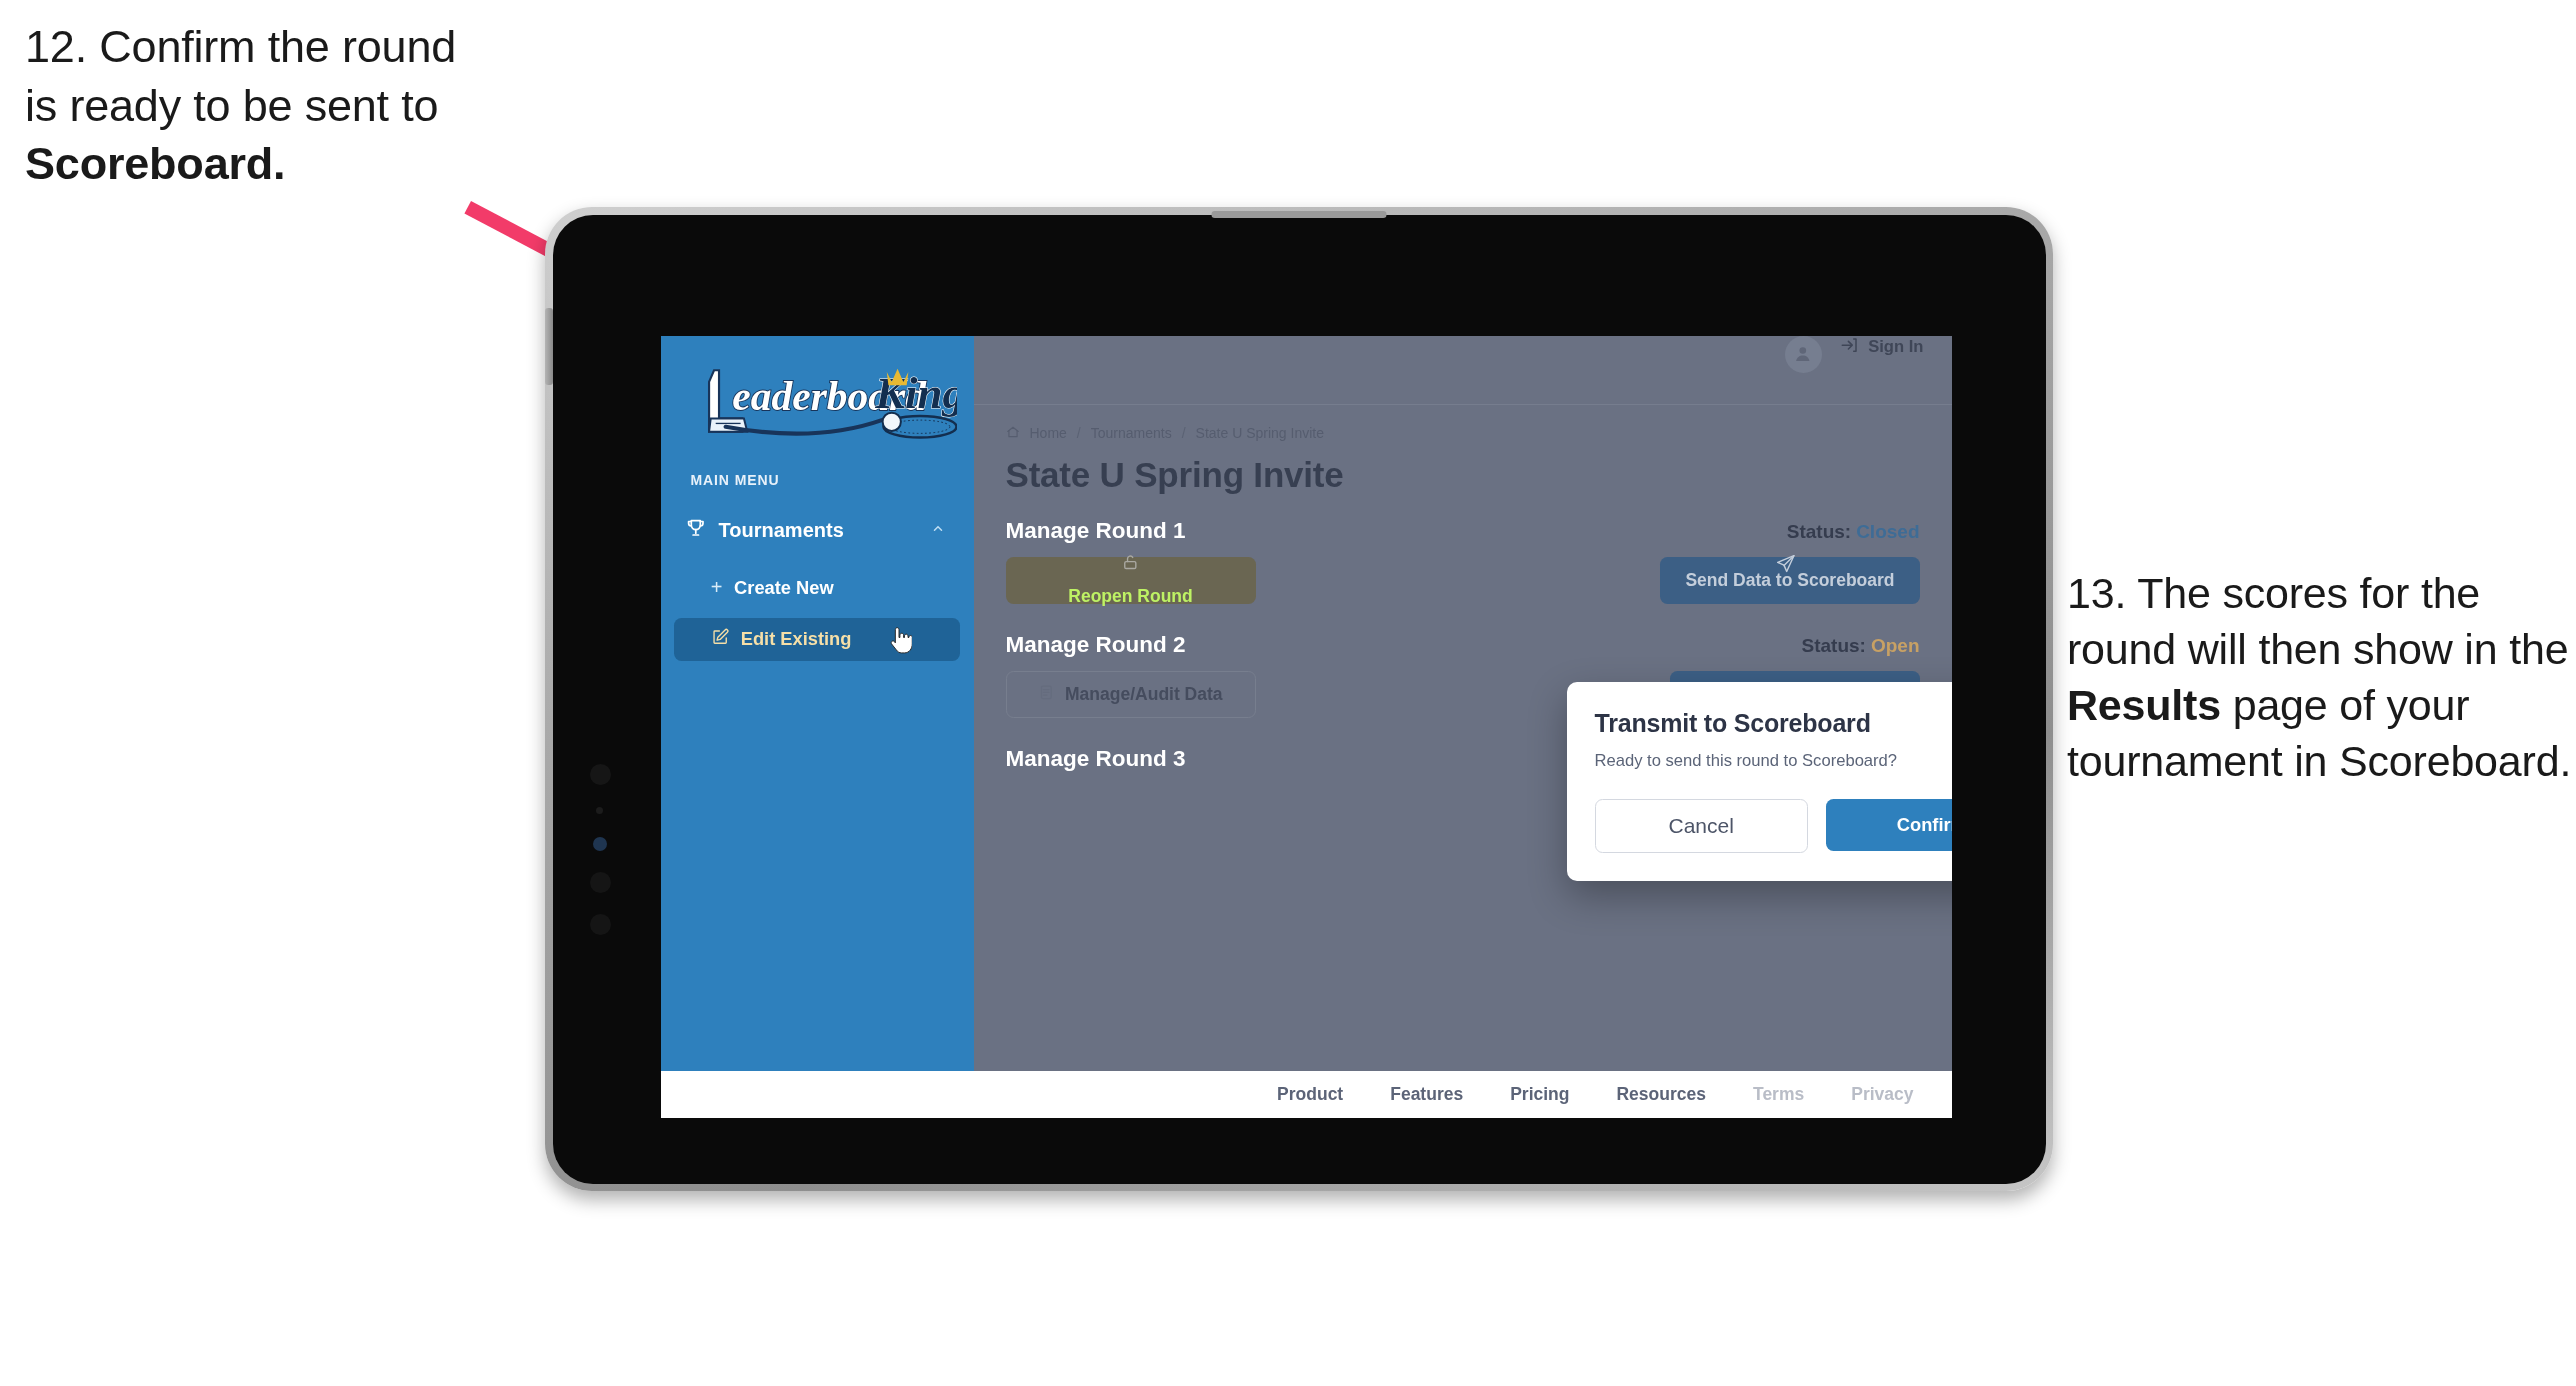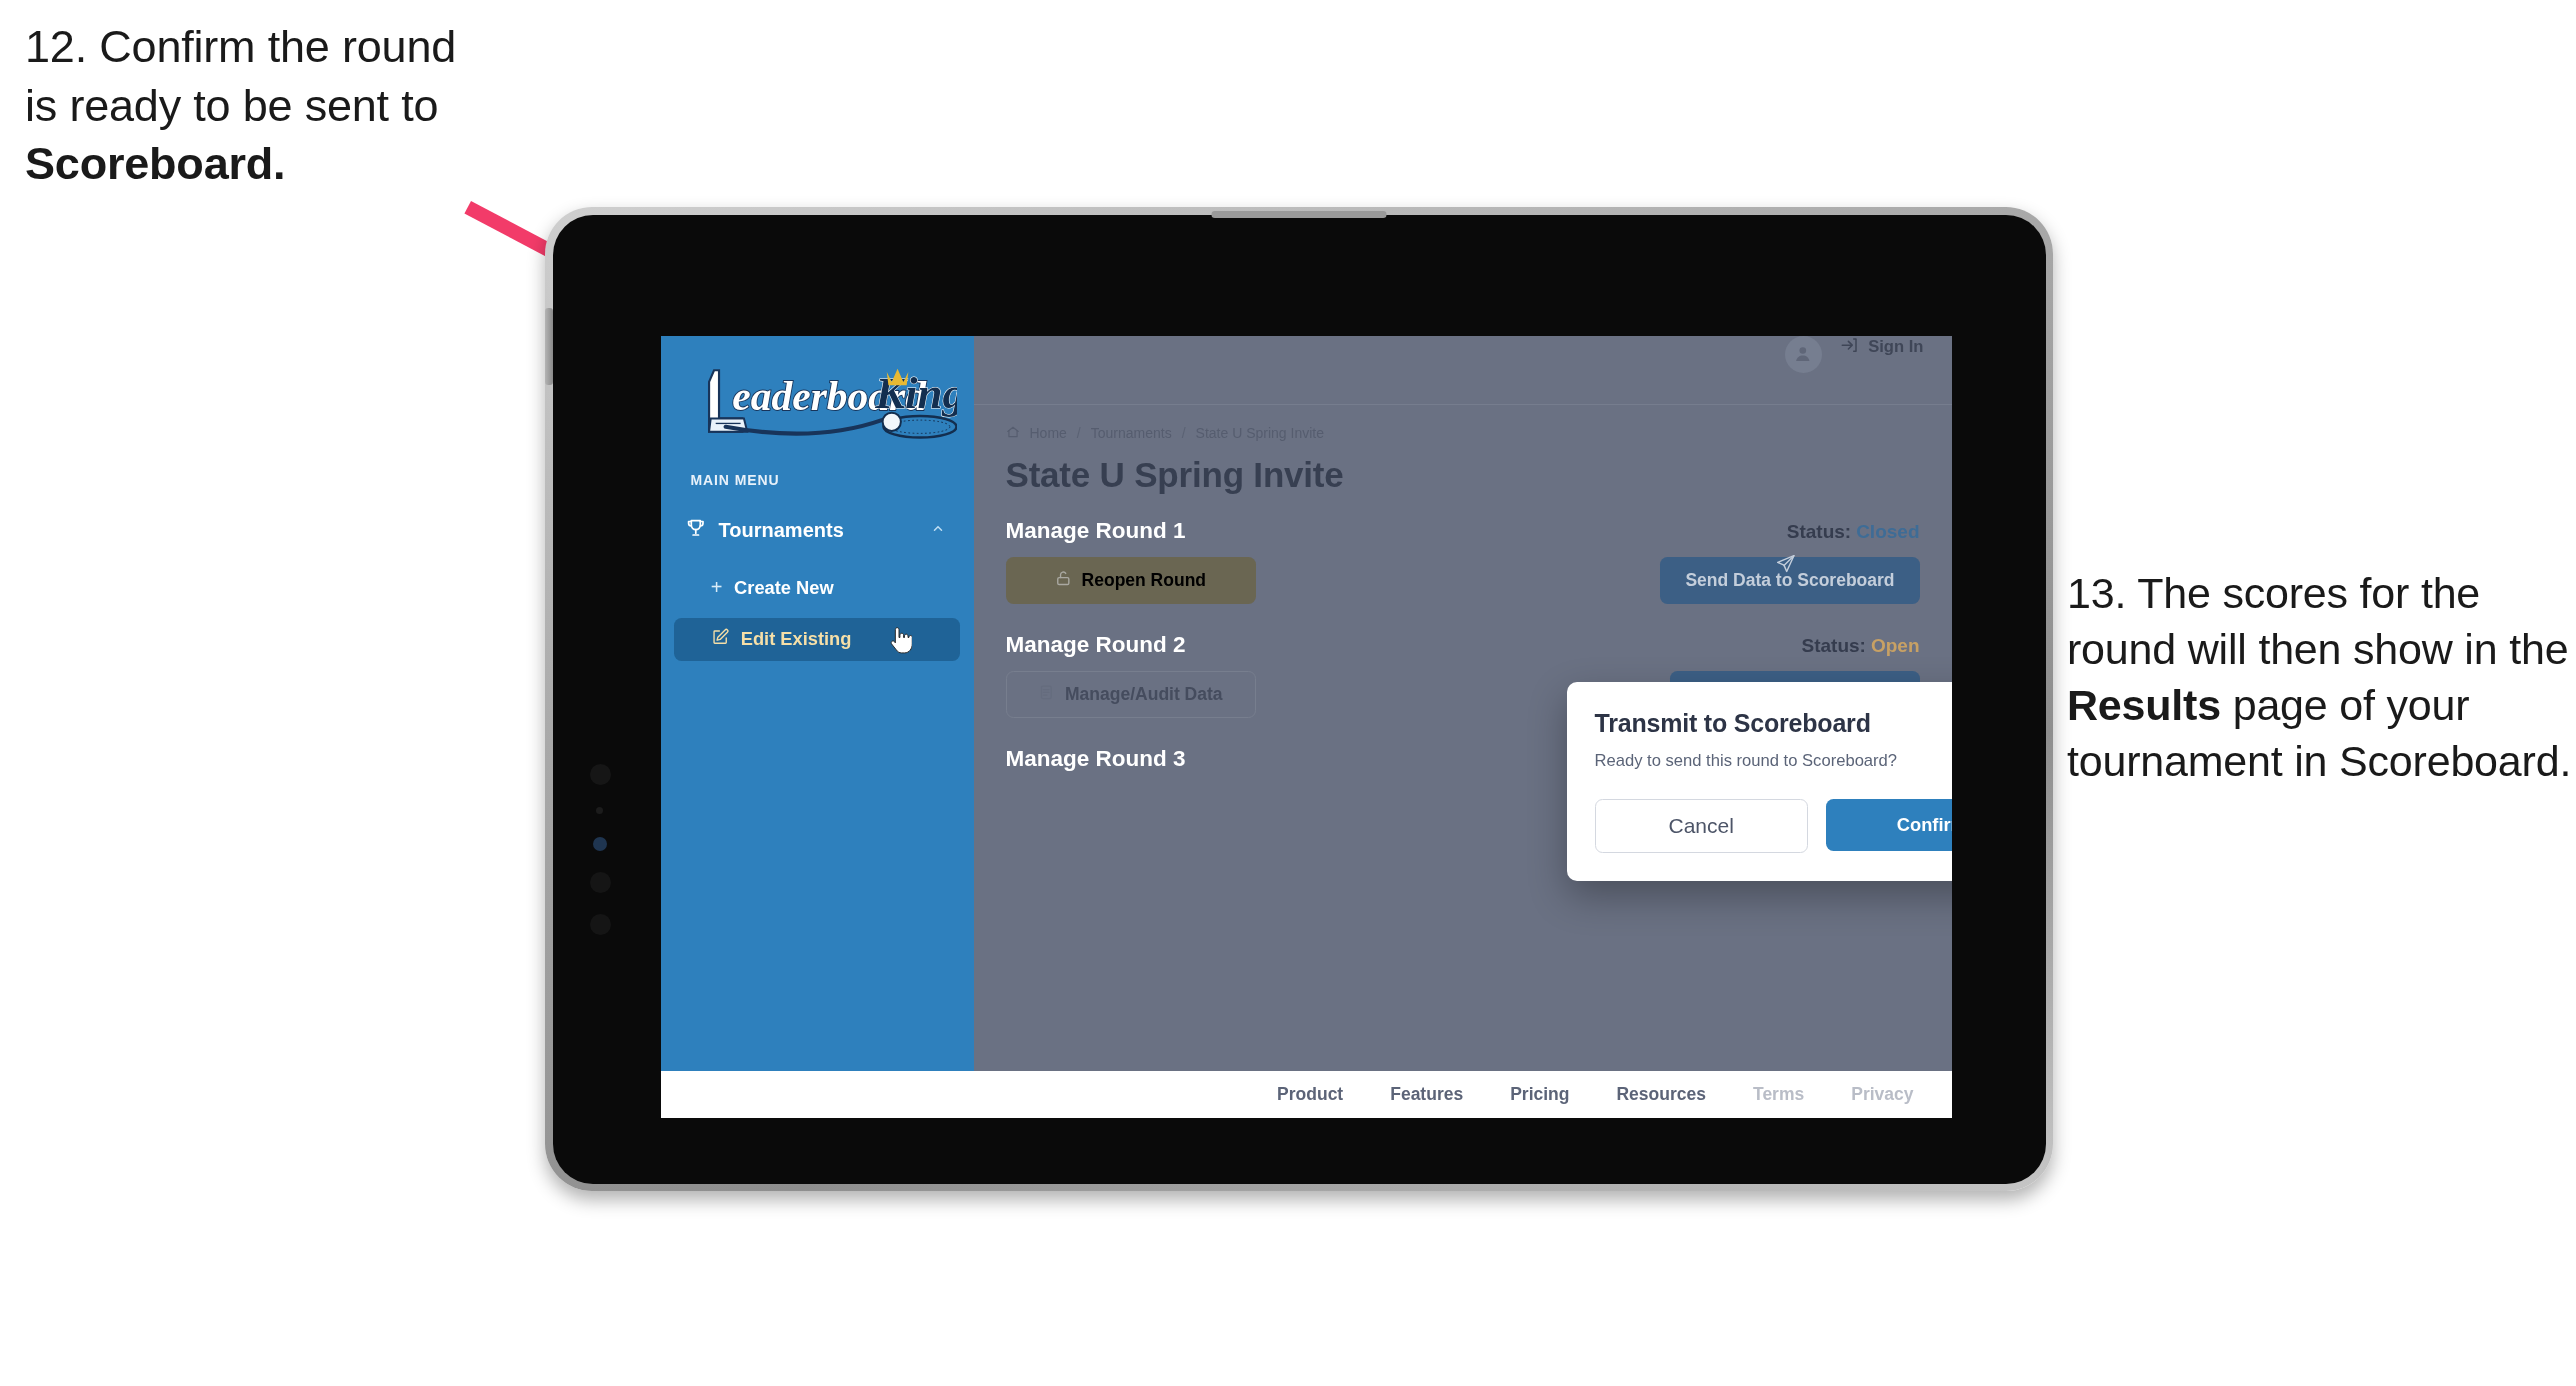--- a/index.html
+++ b/index.html
@@ -288,22 +288,23 @@
     height: 47px;
     padding: 0 25px;
     border-radius: 7.5px;
     font-size: 17.5px;
     font-weight: 700;
     white-space: nowrap;
     box-sizing: border-box;
   }
   .btn-olive {
     background: #6a6652;
-    color: #000000;
+    color: #bef264;
     min-width: 250px;
+    flex-direction: column;
   }
   .btn-ghost {
     background: transparent;
     border: 0.8px solid #777e8e;
     color: #454c5e;
     min-width: 250px;
   }
   .btn-navy {
     background: #3c5f85;
     color: #c4cedb;

